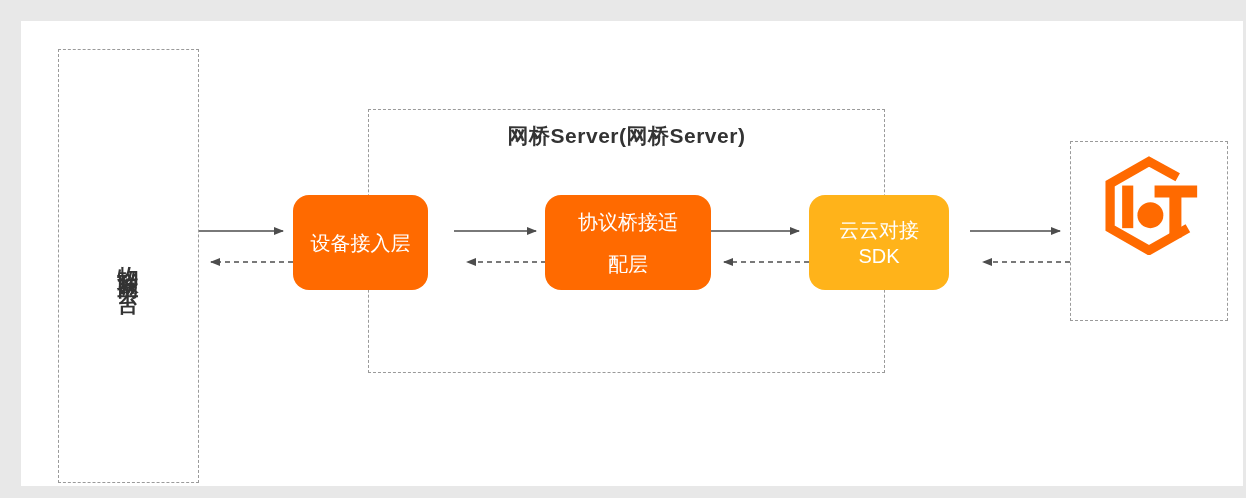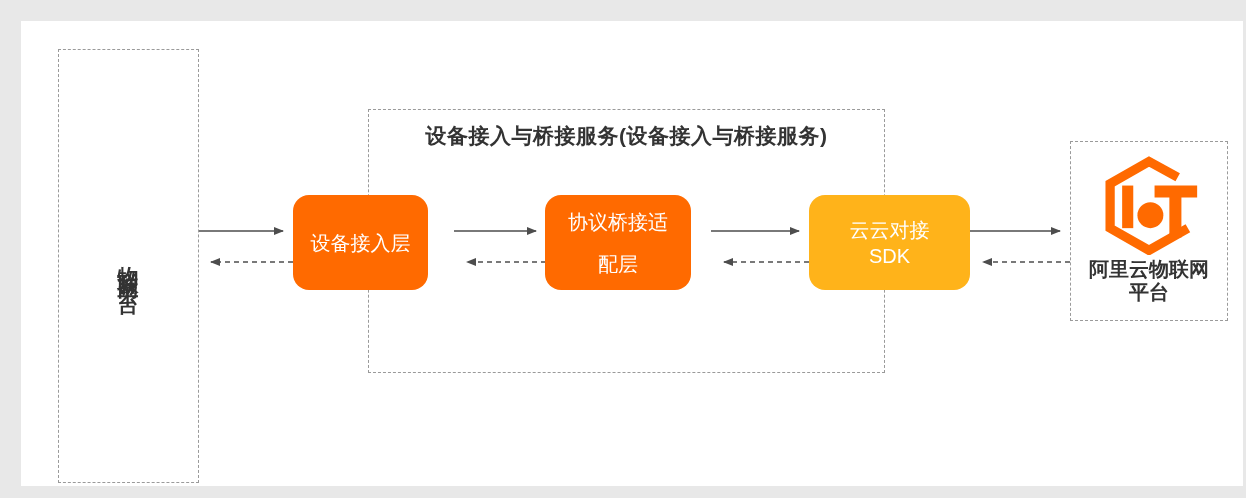--- a/index.html
+++ b/index.html
@@ -13,22 +13,22 @@
   .panel{position:absolute;left:21px;top:21px;width:1222px;height:465px;background:var(--panel);}
   .dashed-box{position:absolute;border:1px dashed var(--border);background:transparent;}
   .left-box{left:37px;top:28px;width:141px;height:434px;display:flex;align-items:center;justify-content:center;z-index:1;}
   .vlabel{writing-mode:vertical-rl;text-orientation:upright;letter-spacing:7px;font-size:21px;font-weight:700;color:var(--text);line-height:1.2;}
   .bridge-box{left:347px;top:88px;width:517px;height:264px;z-index:1;}
   .bridge-title{position:absolute;left:0;top:12px;width:100%;text-align:center;font-size:21px;font-weight:600;color:var(--text);letter-spacing:0.5px;}
   .node{position:absolute;top:174px;height:95px;border-radius:16px;display:flex;flex-direction:column;align-items:center;justify-content:center;color:#fff;font-size:20px;line-height:26px;font-weight:500;z-index:4;text-align:center;}
   .node.orange{background:var(--orange);}
   .node.amber{background:var(--amber);}
   .node-0{left:272px;width:135px;}
-  .node-1{left:524px;width:146px;gap:16px;}
-  .node-2{left:788px;width:161px;}
+  .node-1{left:524px;width:166px;gap:16px;}
+  .node-2{left:788px;width:140px;}
   .right-box{left:1049px;top:120px;width:158px;height:180px;display:flex;flex-direction:column;align-items:center;z-index:2;}
   .logo{margin-top:13px;width:108px;height:100px;display:block;}
   .logo .stroke{fill:none;stroke:var(--orange);stroke-width:10;}
   .logo .fill{fill:var(--orange);stroke:none;}
   .rlabel{margin-top:3px;text-align:center;font-size:20px;font-weight:700;color:var(--text);line-height:23px;}
   .rlabel span{display:block;white-space:nowrap;}
   .node span{display:block;}
   .arrows{position:absolute;left:0;top:0;width:1246px;height:498px;z-index:3;pointer-events:none;}
   .ln-solid{stroke:var(--arrow);stroke-width:1.6;}
   .ln-dashed{stroke:var(--arrow);stroke-width:1.4;stroke-dasharray:5 4;}
@@ -38,34 +38,30 @@
 <body>
 
 <div class="canvas">
   <div class="panel">
 
     <div class="dashed-box left-box">
       <div class="vlabel">物联网平台</div>
     </div>
 
     <div class="dashed-box bridge-box">
-      <div class="bridge-title">设备接入与桥接服务(设备接入与桥接服务)</div>
+      <div class="bridge-title">网桥Server(网桥Server)</div>
     </div>
 
     <div class="dashed-box right-box">
       <svg class="logo" viewBox="-2 -3 116 108" aria-hidden="true">
         <path class="stroke" d="M87 21 L56 4 L14 28 L14 76 L56 100 L98 76"></path>
         <rect class="fill" x="27" y="30" width="12" height="46"></rect>
         <circle class="fill" cx="57.5" cy="62" r="14"></circle>
         <path class="fill" d="M62 30 H108 V43 H91 V86 H78 V43 H62 Z"></path>
       </svg>
-      <div class="rlabel">
-        <span>阿里云物联网</span>
-        <span>平台</span>
-      </div>
     </div>
 
     <div class="node orange node-0">
       <span>设备接入层</span>
     </div>
     <div class="node orange node-1">
       <span>协议桥接适</span>
       <span>配层</span>
     </div>
     <div class="node amber node-2">

